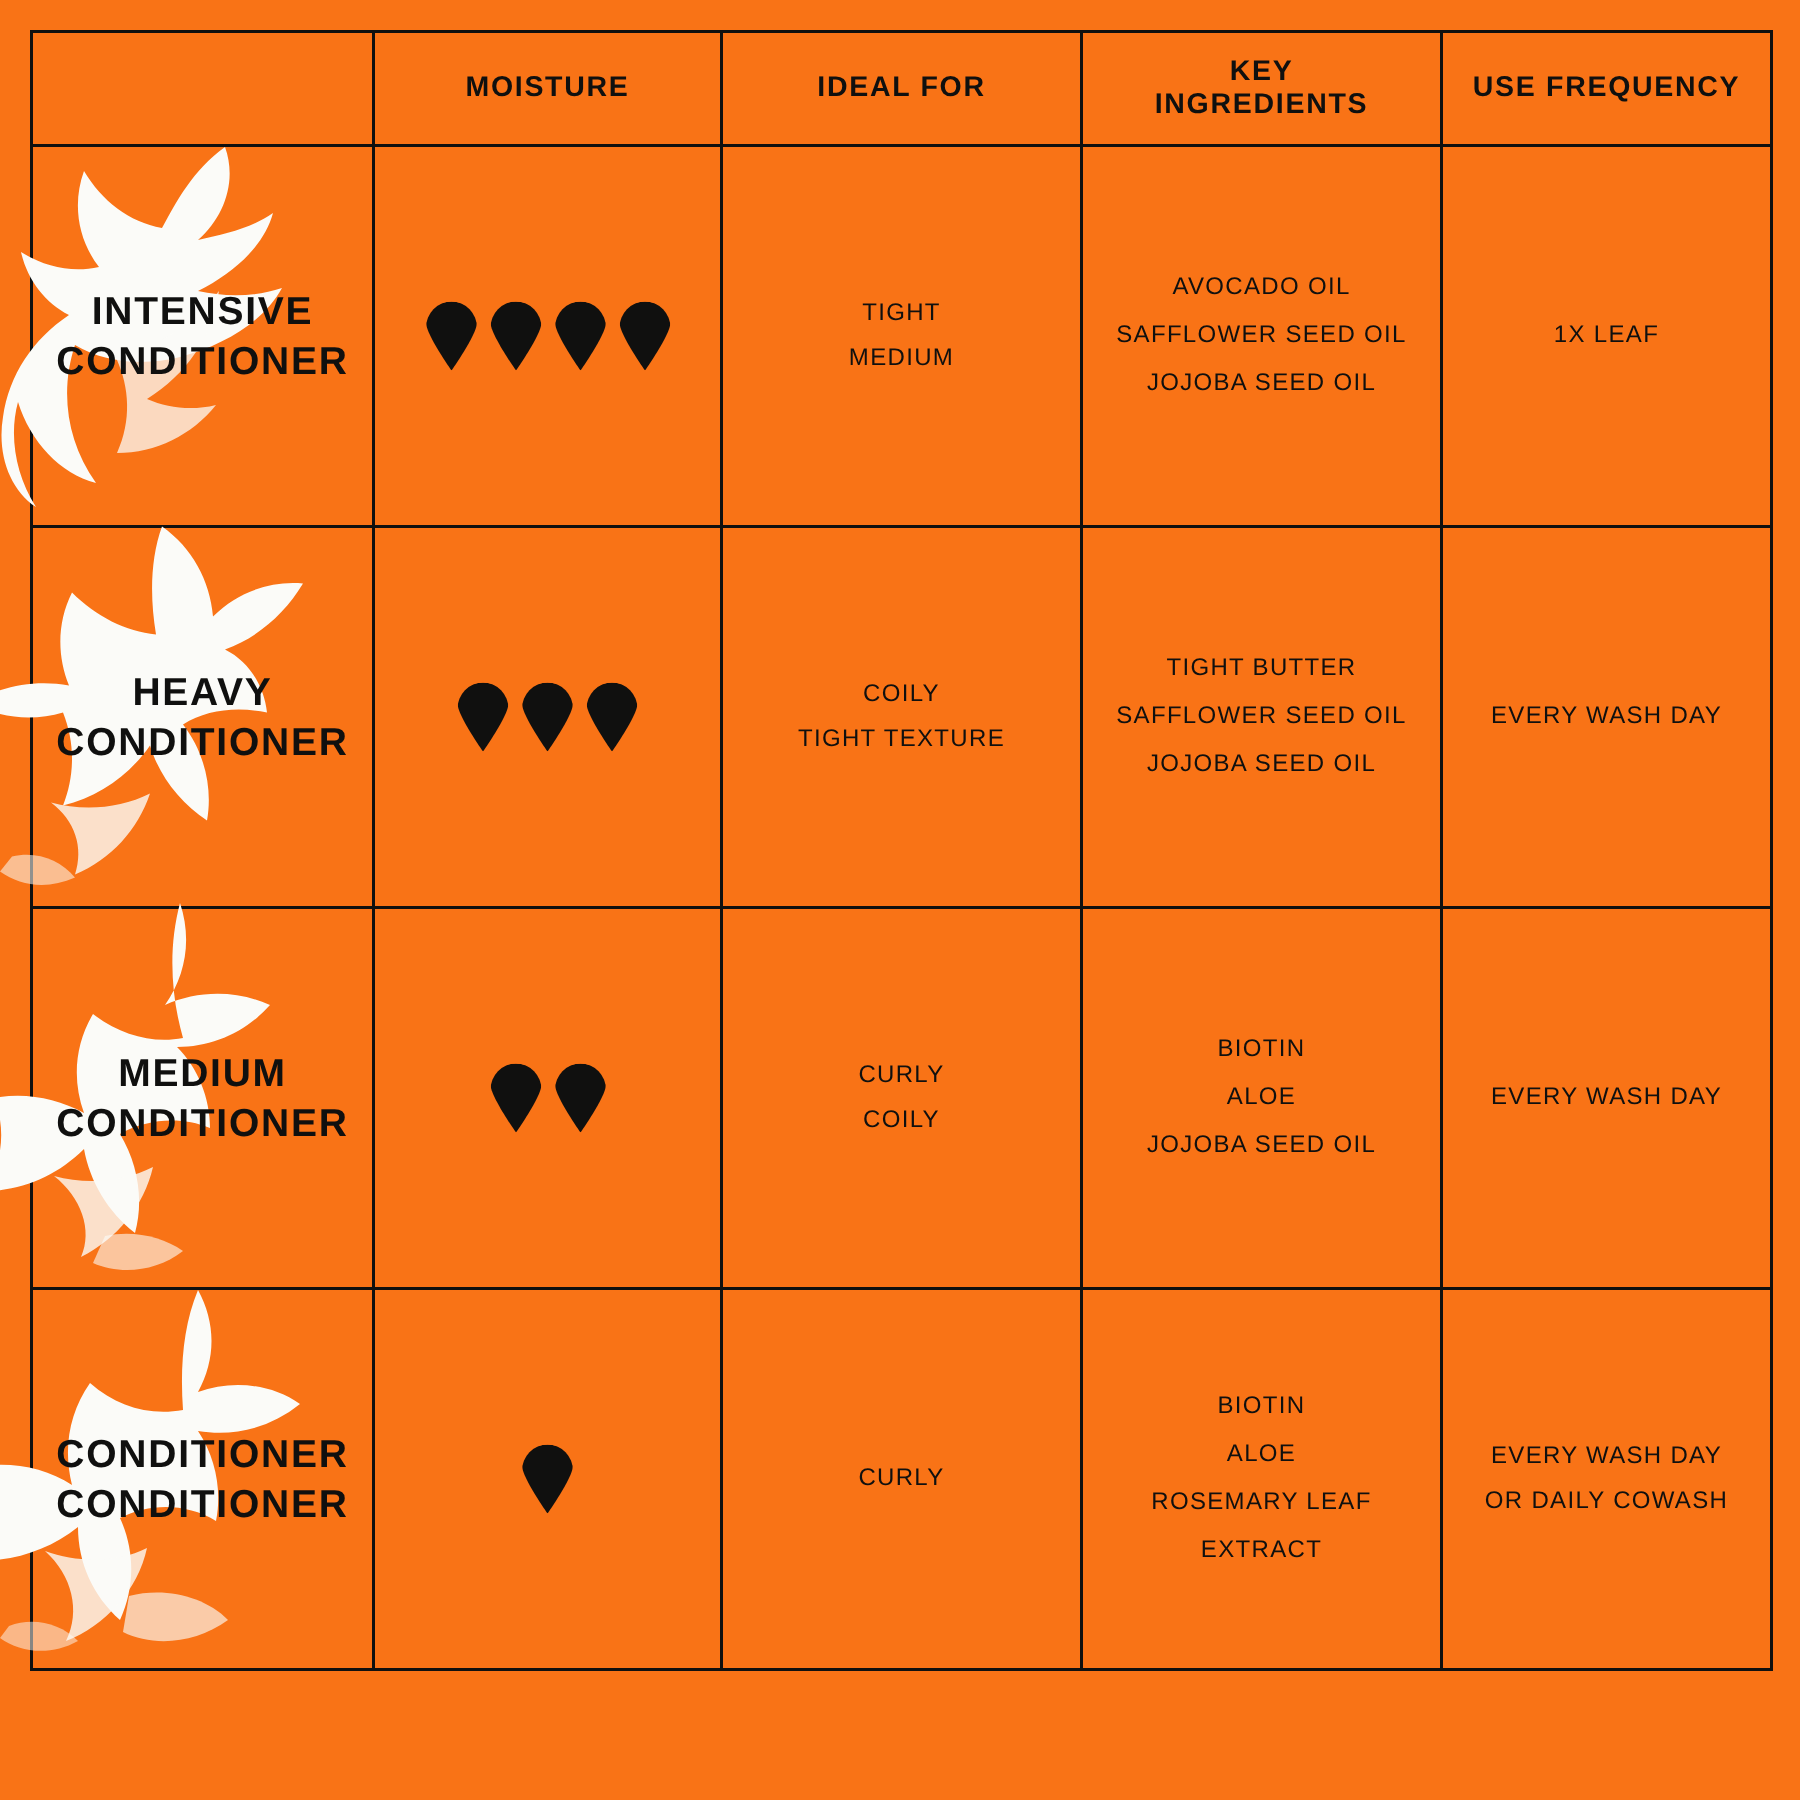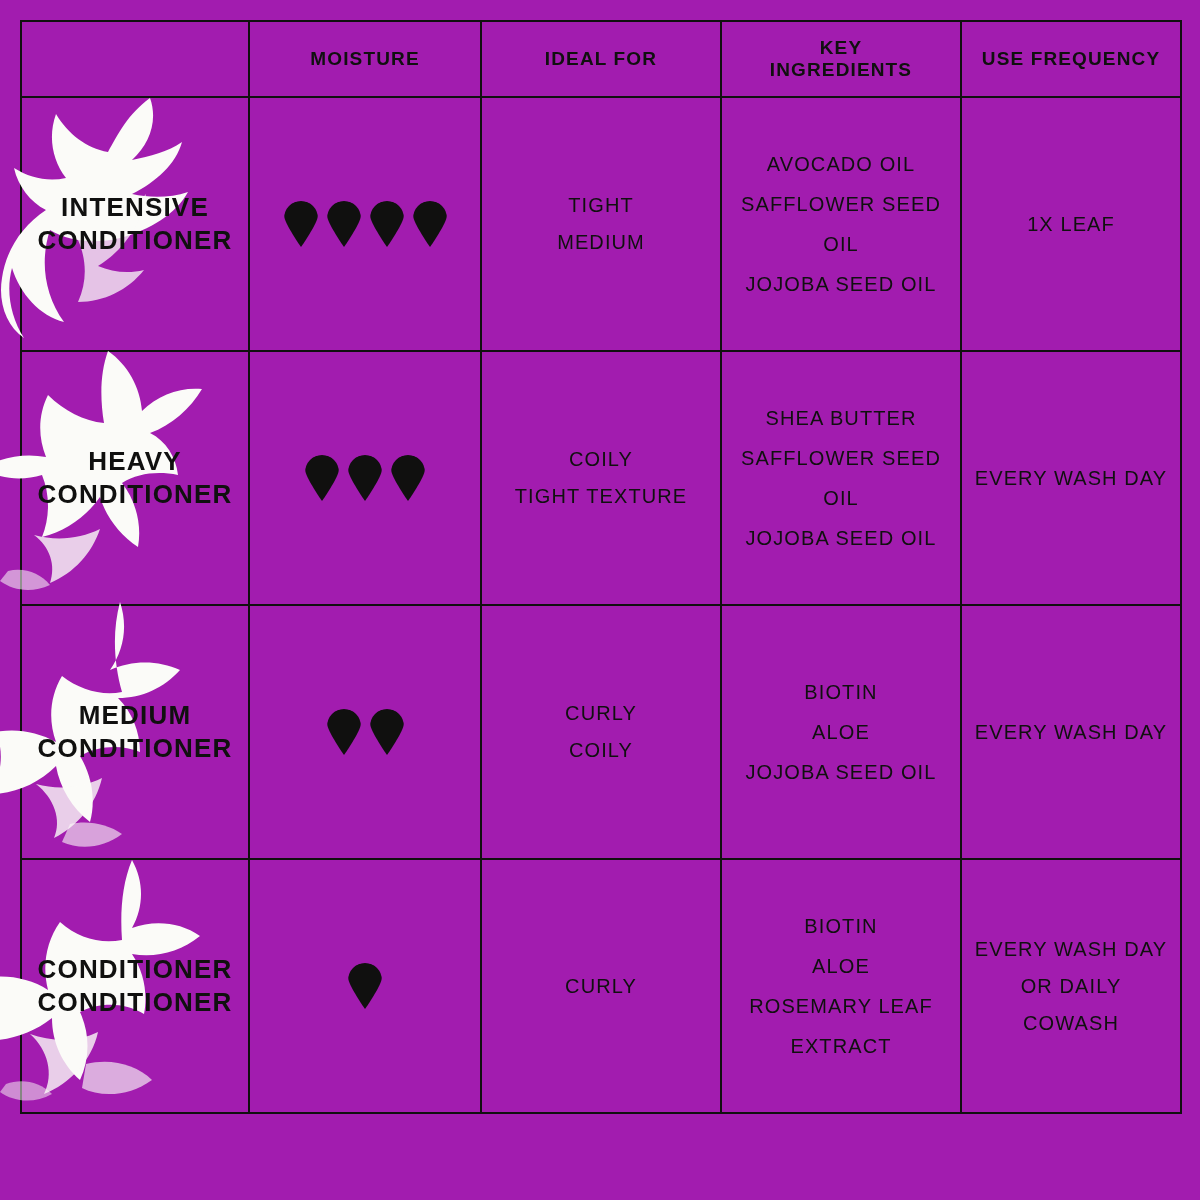--- a/index.html
+++ b/index.html
@@ -11,21 +11,21 @@
     height: 1200px;
     background: #f0e2c4;
     font-family: "Liberation Sans", sans-serif;
     color: #10100f;
     overflow: hidden;
   }
   .page {
     position: relative;
     width: 1200px;
     height: 1200px;
-    background: #a21caf;
+    background: #f97316;
   }
 
   
   .table-wrap {
     position: absolute;
     left: 20px;
     top: 20px;
     width: 1160px;
     height: 1090px;
   }
@@ -69,21 +69,21 @@
     z-index: 3;
     font-size: 26px;
     font-weight: bold;
     letter-spacing: 0.045em;
     line-height: 1.28;
     text-align: center;
     padding: 0 6px;
   }
 
   .cell-text {
-    font-size: 20px;
+    font-size: 16px;
     letter-spacing: 0.055em;
     line-height: 1.85;
     padding: 4px 10px;
   }
   .cell-text.key {
     line-height: 2.0;
   }
 
   
   .drops {
@@ -258,21 +258,21 @@
             </div>
           </td>
           <td>
             <div class="cell-text">
               <div>COILY</div>
               <div>TIGHT TEXTURE</div>
             </div>
           </td>
           <td>
             <div class="cell-text key">
-              <div>SHEA BUTTER</div>
+              <div>TIGHT BUTTER</div>
               <div>SAFFLOWER SEED OIL</div>
               <div>JOJOBA SEED OIL</div>
             </div>
           </td>
           <td>
             <div class="cell-text">
               <div>EVERY WASH DAY</div>
             </div>
           </td>
         </tr>

